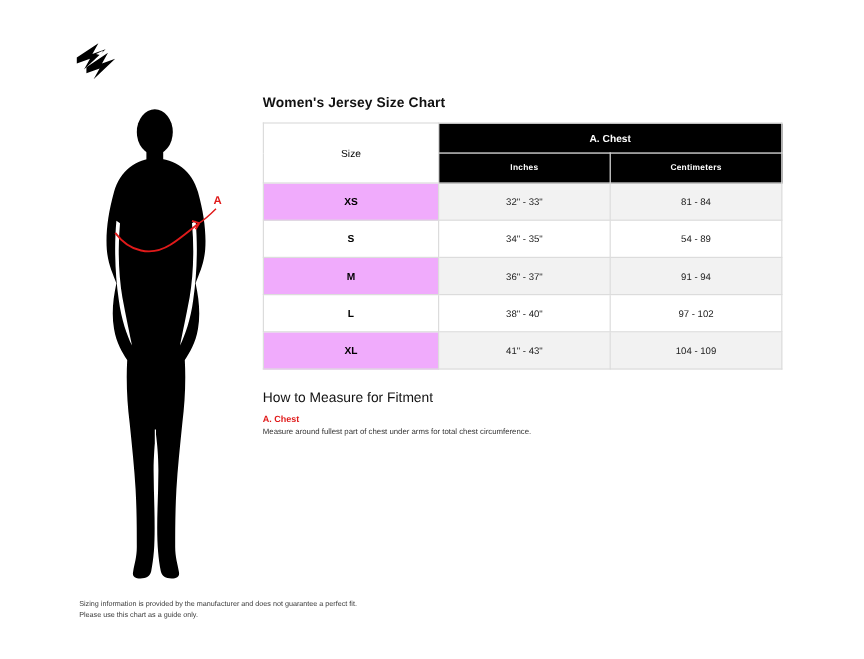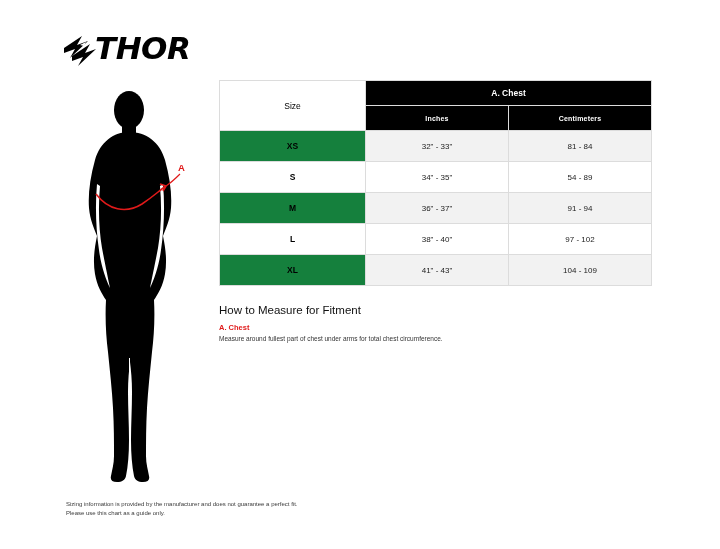--- a/index.html
+++ b/index.html
@@ -111,21 +111,21 @@
     font-size: 7px;
     font-weight: bold;
     height: 24px;
     border: 1px solid #2a2a2a;
     letter-spacing: 0.2px;
   }
   .row-label {
     font-size: 8.5px;
     font-weight: bold;
     height: 30px;
-    background: #15803d;
+    background: #f0abfc;
   }
   .row-label.alt { background: #ffffff; }
   .cell {
     font-size: 8px;
     height: 30px;
     color: #222222;
     background: #f2f2f2;
   }
   .cell.alt { background: #ffffff; }
 
@@ -167,21 +167,20 @@
 <div id="page">
 
   <div id="brand">
     <span class="logo-mark">
       <svg width="34" height="34" viewBox="0 0 34 34">
         <polygon points="2,14 20,2 15,11 26,7 8,24 13,15 2,19" fill="#000000"></polygon>
         <polygon points="10,22 28,10 23,19 34,15 16,32 21,23 10,27" fill="#000000"></polygon>
         <polygon points="18,11 24,8 22,12" fill="#ffffff"></polygon>
       </svg>
     </span>
-    <span class="logo-word">THOR</span>
   </div>
 
   <div id="figure">
     <svg width="150" height="400" viewBox="0 0 150 400">
 
       <ellipse cx="73" cy="20" rx="15" ry="19" fill="#000000"></ellipse>
 
       <rect x="66" y="34" width="14" height="10" fill="#000000"></rect>
 
       <path d="M73,42
@@ -223,20 +222,21 @@
 
       <path d="M40,104 C52,120 70,124 86,114 C98,106 104,100 110,96" stroke="#e01a1a" stroke-width="1.6" fill="none"></path>
       <path d="M110,96 L104,94 M110,96 L107,101" stroke="#e01a1a" stroke-width="1.6" fill="none"></path>
       <path d="M110,96 C116,92 120,88 124,84" stroke="#e01a1a" stroke-width="1.2" fill="none"></path>
     </svg>
   </div>
   <div id="measure-label">A</div>
 
   <div id="content">
 
+    <div class="chart-title">Women's Jersey Size Chart</div>
 
     <table class="size-chart">
       <thead>
         <tr>
           <th class="hdr-size" rowspan="2">Size</th>
           <th class="hdr-group" colspan="2">A. Chest</th>
         </tr>
         <tr>
           <th class="hdr-sub">Inches</th>
           <th class="hdr-sub">Centimeters</th>

